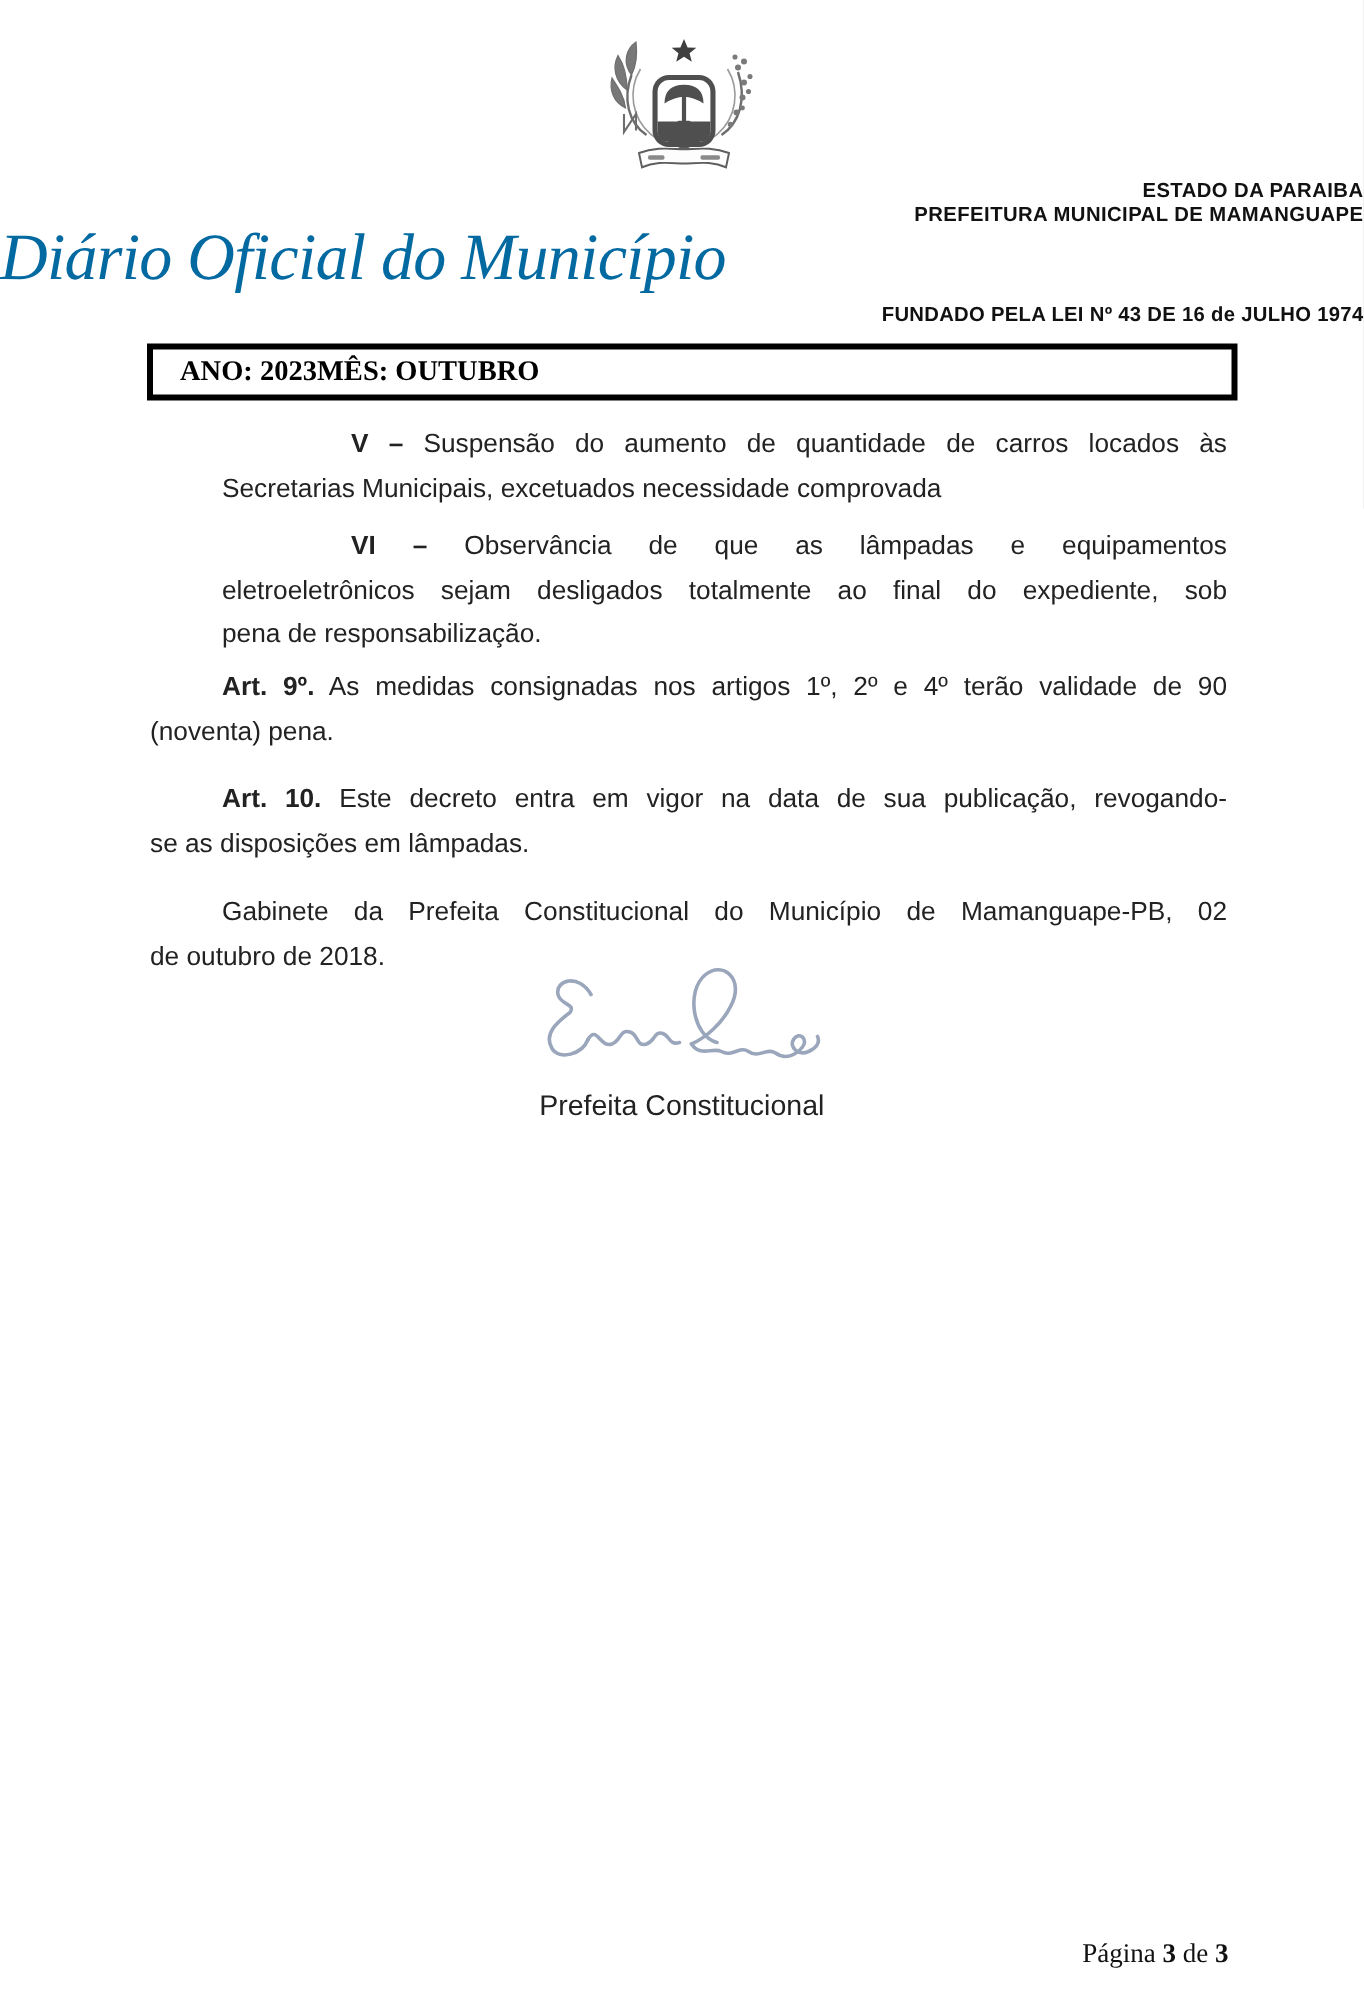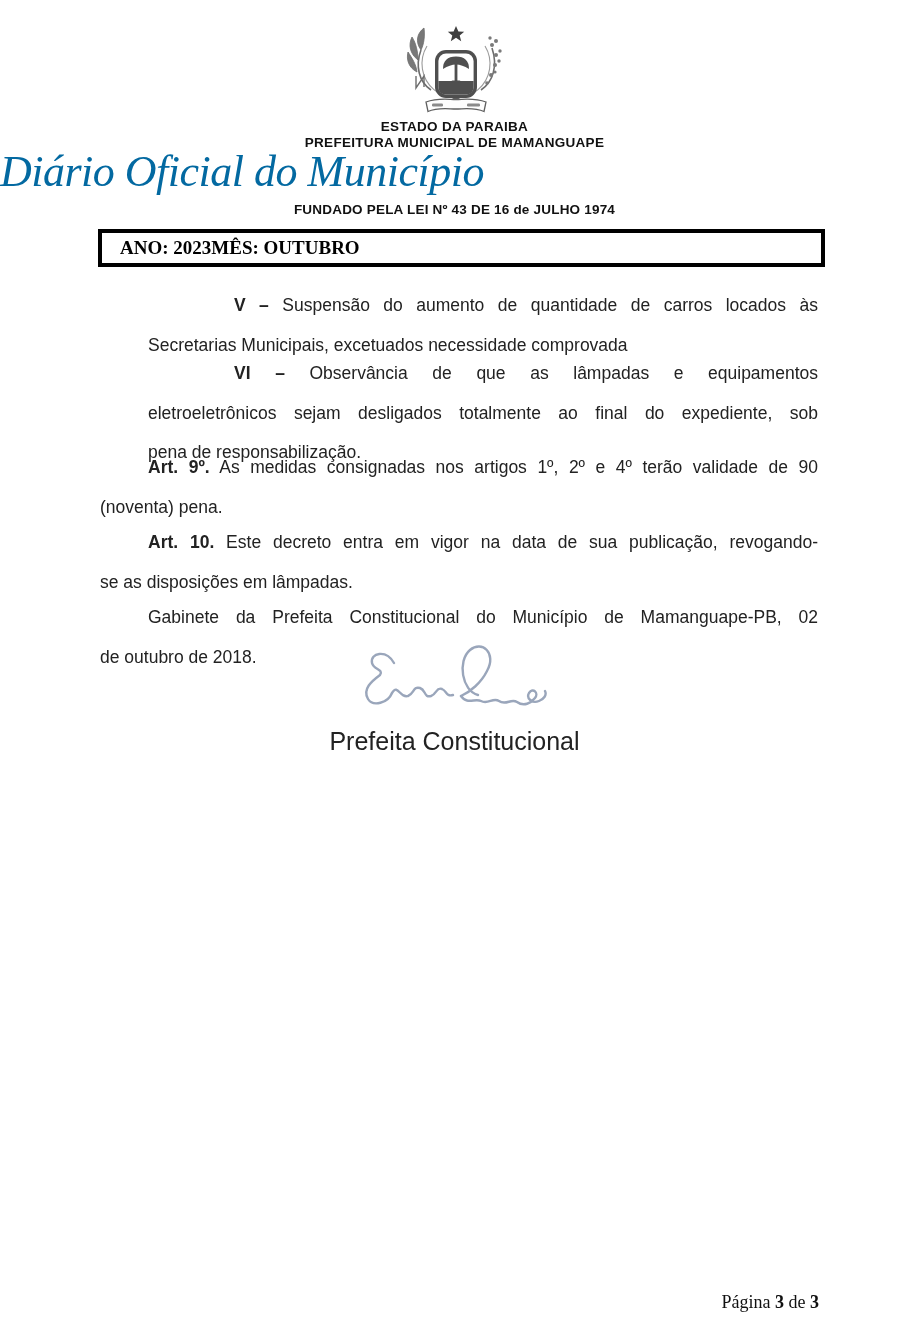--- a/index.html
+++ b/index.html
@@ -9,21 +9,21 @@
     width: 909px;
     height: 1328px;
     margin: 0 auto;
     background: #ffffff;
     font-family: "Liberation Sans", "DejaVu Sans", sans-serif;
     color: #1f1f1f;
     overflow: hidden;
   }
   
   .emblem { position: absolute; left: 403px; top: 24px; width: 106px; height: 96px; }
-  .hline { position: absolute; left: 0; right: 0; text-align: center; font-weight: bold; color: #111; }
+  .hline { position: absolute; left: 0; right: 0; text-align: right; font-weight: bold; color: #111; }
   .state-line { top: 119px; font-size: 13.5px; letter-spacing: .3px; }
   .muni-line  { top: 135px; font-size: 13.5px; letter-spacing: .3px; }
   .gazette-title {
     position: absolute; left: 0; right: 0; top: 146px; text-align: left;
     font-family: "Liberation Serif", "DejaVu Serif", serif;
     font-style: italic; font-size: 44px; line-height: 52px; color: #0369a1;
     letter-spacing: -0.5px; font-weight: 500;
   }
   .founding-line { top: 202px; font-size: 13.5px; letter-spacing: .2px; }
   .issue-bar {
@@ -31,35 +31,35 @@
     border: 4px solid #000; background: #fff;
     display: flex; align-items: center; justify-content: flex-start;
     padding: 0 18px;
     font-family: "Liberation Serif", "DejaVu Serif", serif;
     font-weight: bold; font-size: 19px; color: #000;
   }
   
   .para { position: absolute; font-size: 17.5px; line-height: 29.5px; color: #222; }
   .p-inciso { left: 148px; width: 670px; }
   .p-art    { left: 100px; width: 718px; }
-  .line { display: block; margin-top: 10px; }
+  .line { display: block; }
   .line.just { text-align: justify; text-align-last: justify; }
   .line.last { text-align: left; }
   .p-inciso .line.first { padding-left: 86px; }
   .p-art    .line.first { padding-left: 48px; }
   .lead { font-weight: bold; }
   
   .signature-svg { position: absolute; left: 360px; top: 643px; width: 196px; height: 78px; z-index: 1; }
   .signer-name {
     position: absolute; left: 0; right: 0; top: 701px; text-align: center;
     font-weight: bold; font-size: 19px; color: #111; z-index: 2;
   }
   .signer-role {
     position: absolute; left: 0; right: 0; top: 727px; text-align: center;
-    font-size: 25px; color: #222;
+    font-size: 19px; color: #222;
   }
   
   .page-footer {
     position: absolute; top: 1292px; right: 90px;
     font-family: "Liberation Serif", "DejaVu Serif", serif;
     font-size: 18px; color: #111;
   }
   .page-footer .num { font-weight: bold; }
 </style>
 </head>

